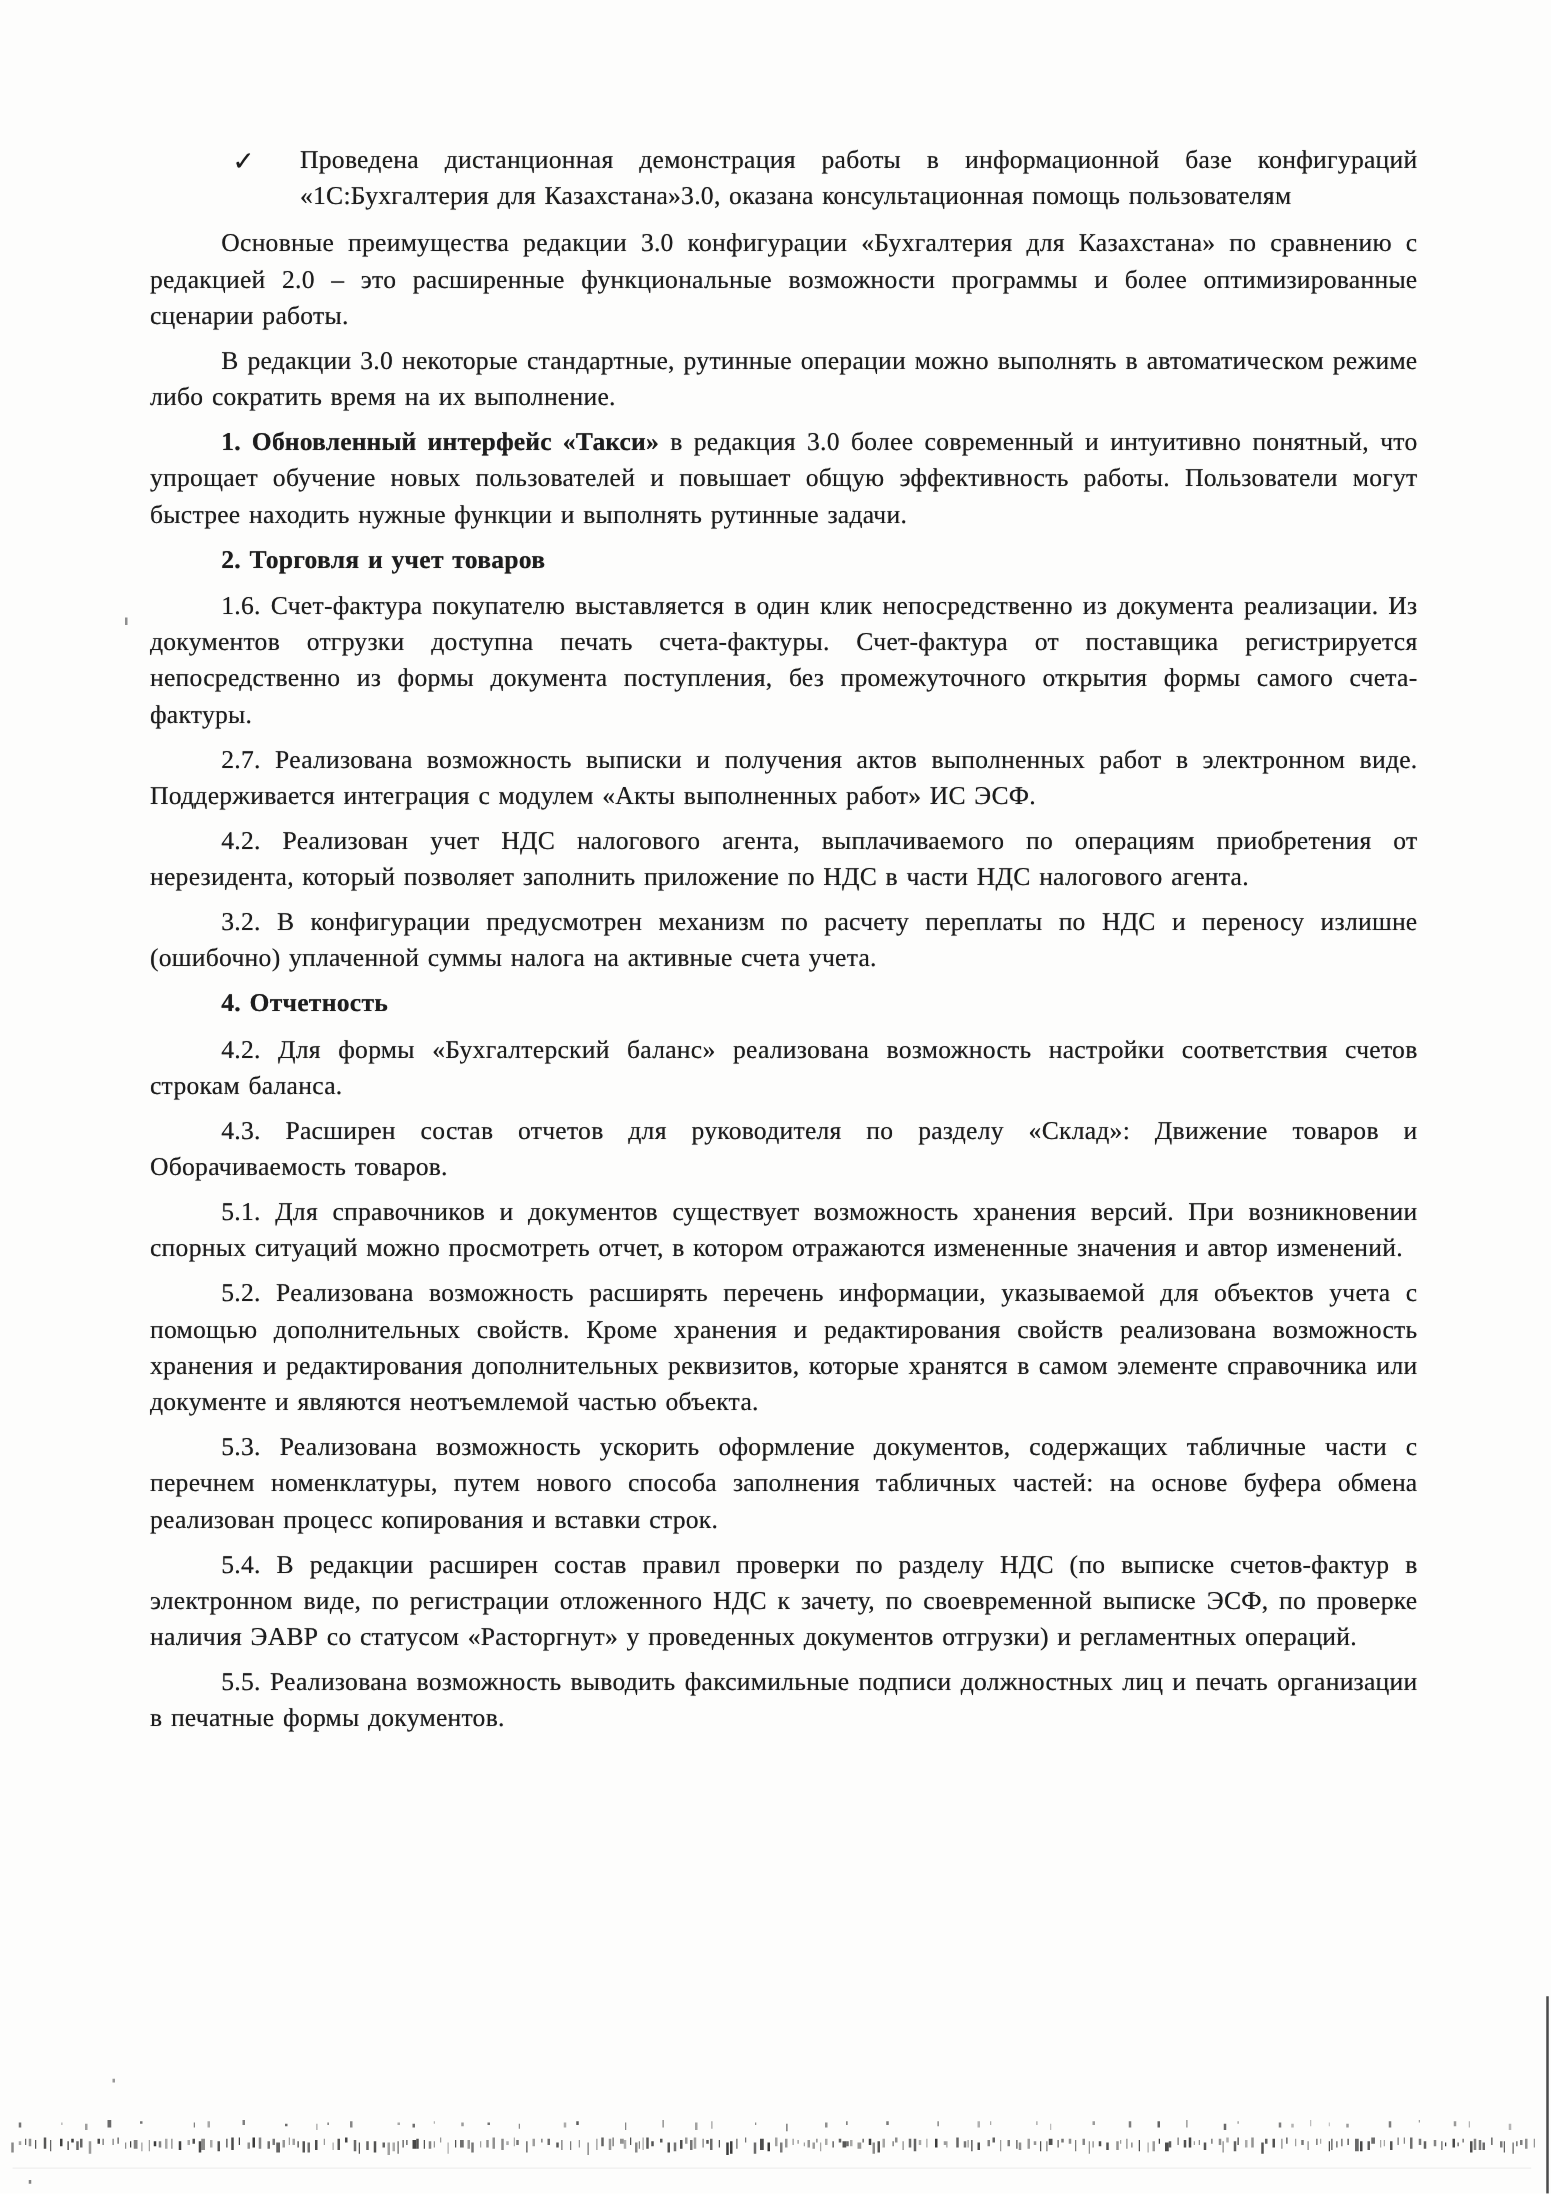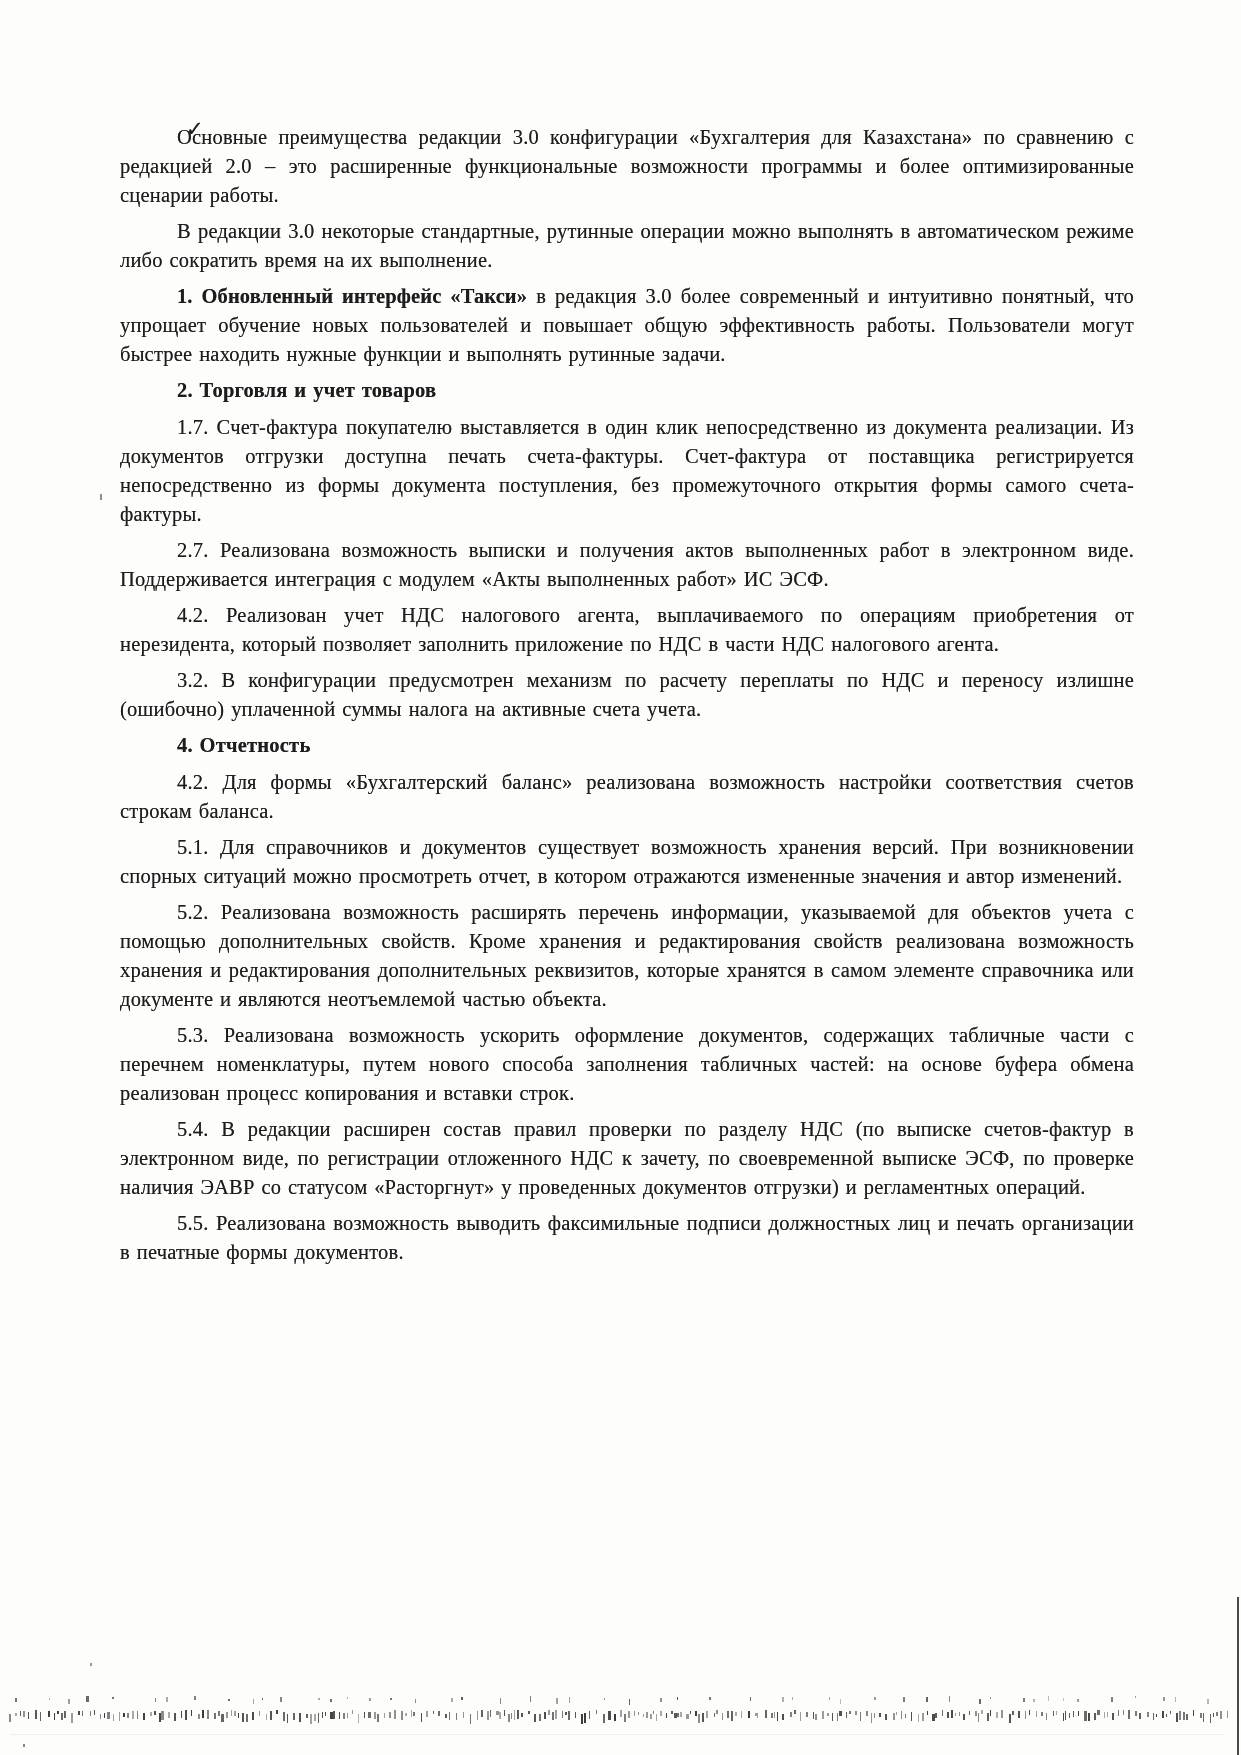--- a/index.html
+++ b/index.html
@@ -68,33 +68,35 @@
 </style>
 </head>
 <body>
 
 <div class="page">
 
   <div class="content">
 
     <div class="bullet-row">
       <span class="check">✓</span>
+      <p class="bullet-text">Проведена дистанционная демонстрация работы в информационной базе конфигураций «1С:Бухгалтерия для Казахстана»3.0, оказана консультационная помощь пользователям</p>
     </div>
 
     <div>
         <p class="para">Основные преимущества редакции 3.0 конфигурации «Бухгалтерия для Казахстана» по сравнению с редакцией 2.0 – это расширенные функциональные возможности программы и более оптимизированные сценарии работы.</p>
         <p class="para">В редакции 3.0 некоторые стандартные, рутинные операции можно выполнять в автоматическом режиме либо сократить время на их выполнение.</p>
         <p class="para"><b>1. Обновленный интерфейс «Такси»</b> в редакция 3.0 более современный и интуитивно понятный, что упрощает обучение новых пользователей и повышает общую эффективность работы. Пользователи могут быстрее находить нужные функции и выполнять рутинные задачи.</p>
         <h3 class="heading">2. Торговля и учет товаров</h3>
-        <p class="para">1.7. Счет-фактура покупателю выставляется в один клик непосредственно из документа реализации. Из документов отгрузки доступна печать счета-фактуры. Счет-фактура от поставщика регистрируется непосредственно из формы документа поступления, без промежуточного открытия формы самого счета-фактуры.</p>
+        <p class="para">1.6. Счет-фактура покупателю выставляется в один клик непосредственно из документа реализации. Из документов отгрузки доступна печать счета-фактуры. Счет-фактура от поставщика регистрируется непосредственно из формы документа поступления, без промежуточного открытия формы самого счета-фактуры.</p>
         <p class="para">2.7. Реализована возможность выписки и получения актов выполненных работ в электронном виде. Поддерживается интеграция с модулем «Акты выполненных работ» ИС ЭСФ.</p>
         <p class="para">4.2. Реализован учет НДС налогового агента, выплачиваемого по операциям приобретения от нерезидента, который позволяет заполнить приложение по НДС в части НДС налогового агента.</p>
         <p class="para">3.2. В конфигурации предусмотрен механизм по расчету переплаты по НДС и переносу излишне (ошибочно) уплаченной суммы налога на активные счета учета.</p>
         <h3 class="heading">4. Отчетность</h3>
         <p class="para">4.2. Для формы «Бухгалтерский баланс» реализована возможность настройки соответствия счетов строкам баланса.</p>
+        <p class="para">4.3. Расширен состав отчетов для руководителя по разделу «Склад»: Движение товаров и Оборачиваемость товаров.</p>
         <p class="para">5.1. Для справочников и документов существует возможность хранения версий. При возникновении спорных ситуаций можно просмотреть отчет, в котором отражаются измененные значения и автор изменений.</p>
         <p class="para">5.2. Реализована возможность расширять перечень информации, указываемой для объектов учета с помощью дополнительных свойств. Кроме хранения и редактирования свойств реализована возможность хранения и редактирования дополнительных реквизитов, которые хранятся в самом элементе справочника или документе и являются неотъемлемой частью объекта.</p>
         <p class="para">5.3. Реализована возможность ускорить оформление документов, содержащих табличные части с перечнем номенклатуры, путем нового способа заполнения табличных частей: на основе буфера обмена реализован процесс копирования и вставки строк.</p>
         <p class="para">5.4. В редакции расширен состав правил проверки по разделу НДС (по выписке счетов-фактур в электронном виде, по регистрации отложенного НДС к зачету, по своевременной выписке ЭСФ, по проверке наличия ЭАВР со статусом «Расторгнут» у проведенных документов отгрузки) и регламентных операций.</p>
         <p class="para">5.5. Реализована возможность выводить факсимильные подписи должностных лиц и печать организации в печатные формы документов.</p>
       </div>
 
   </div>
 
   <div class="noise-band" id="bandA">

